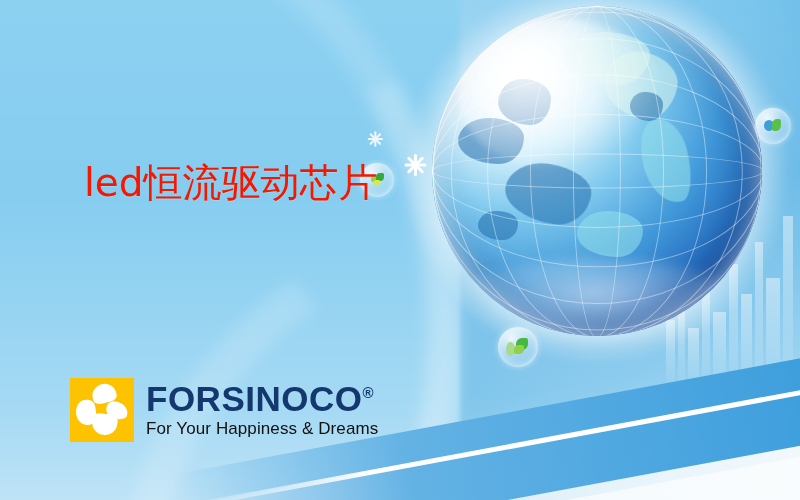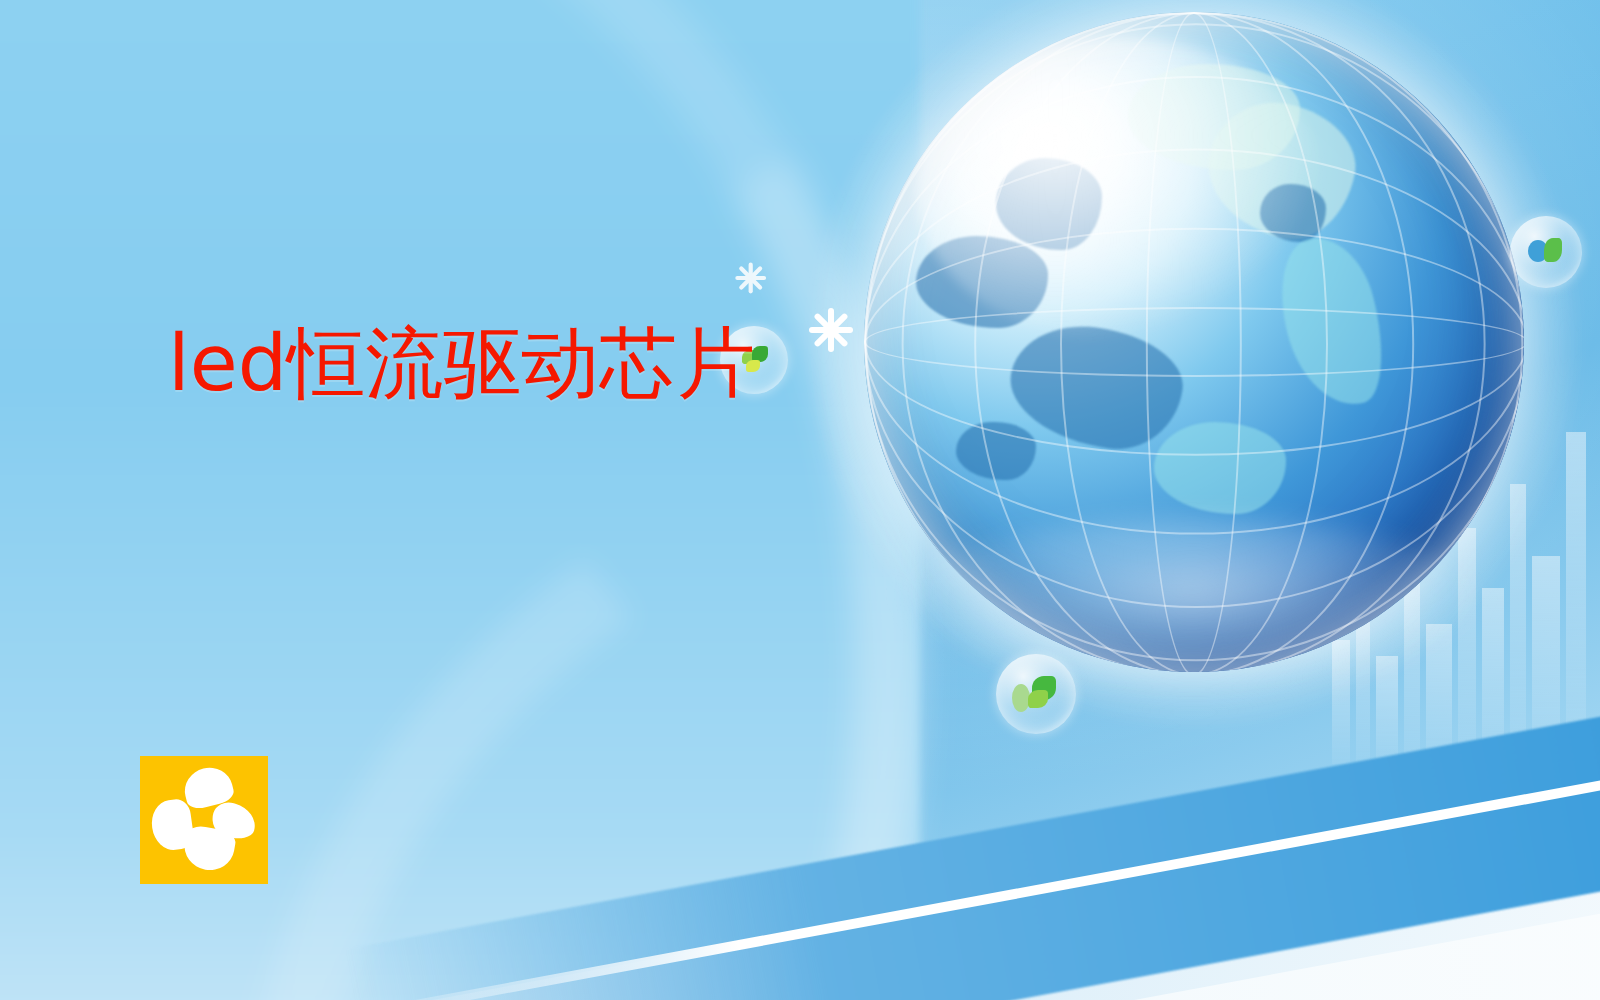--- a/index.html
+++ b/index.html
@@ -301,15 +301,19 @@
     <span class="l1">led恒流驱动芯片</span>
   </div>
 
   <div class="logo">
     <div class="logo-mark">
       <span class="petal" style="left:22px;top:6px;width:24px;height:19px;border-radius:60% 60% 42% 42%/70% 70% 32% 32%;transform:rotate(-14deg);"></span>
       <span class="petal" style="left:6px;top:22px;width:20px;height:25px;border-radius:60% 42% 42% 60%/60% 40% 40% 60%;transform:rotate(-8deg);"></span>
       <span class="petal" style="left:36px;top:24px;width:22px;height:17px;border-radius:40% 60% 60% 40%/46% 64% 40% 58%;transform:rotate(16deg);"></span>
       <span class="petal" style="left:22px;top:36px;width:25px;height:21px;border-radius:44% 44% 62% 62%/34% 34% 70% 70%;transform:rotate(10deg);"></span>
     </div>
+    <div class="logo-text">
+      <span class="logo-name"><span>FORSINOCO</span><sup>®</sup></span>
+      <span class="logo-tag">For Your Happiness &amp; Dreams</span>
+    </div>
   </div>
 
 </div>
 
 </body></html>

